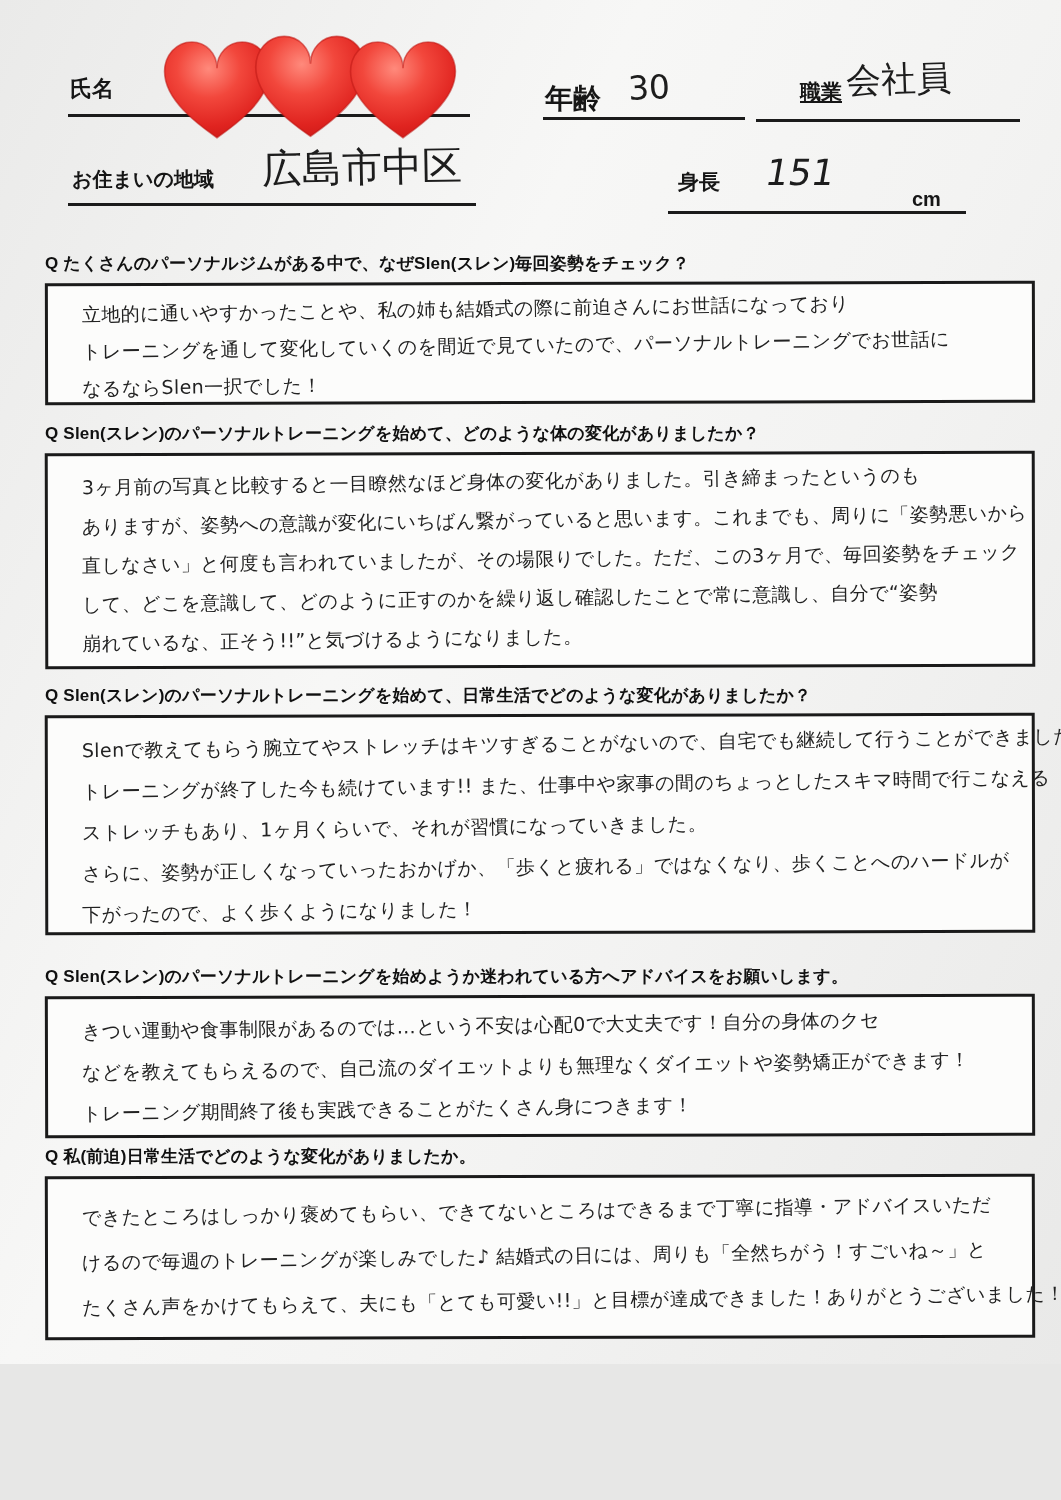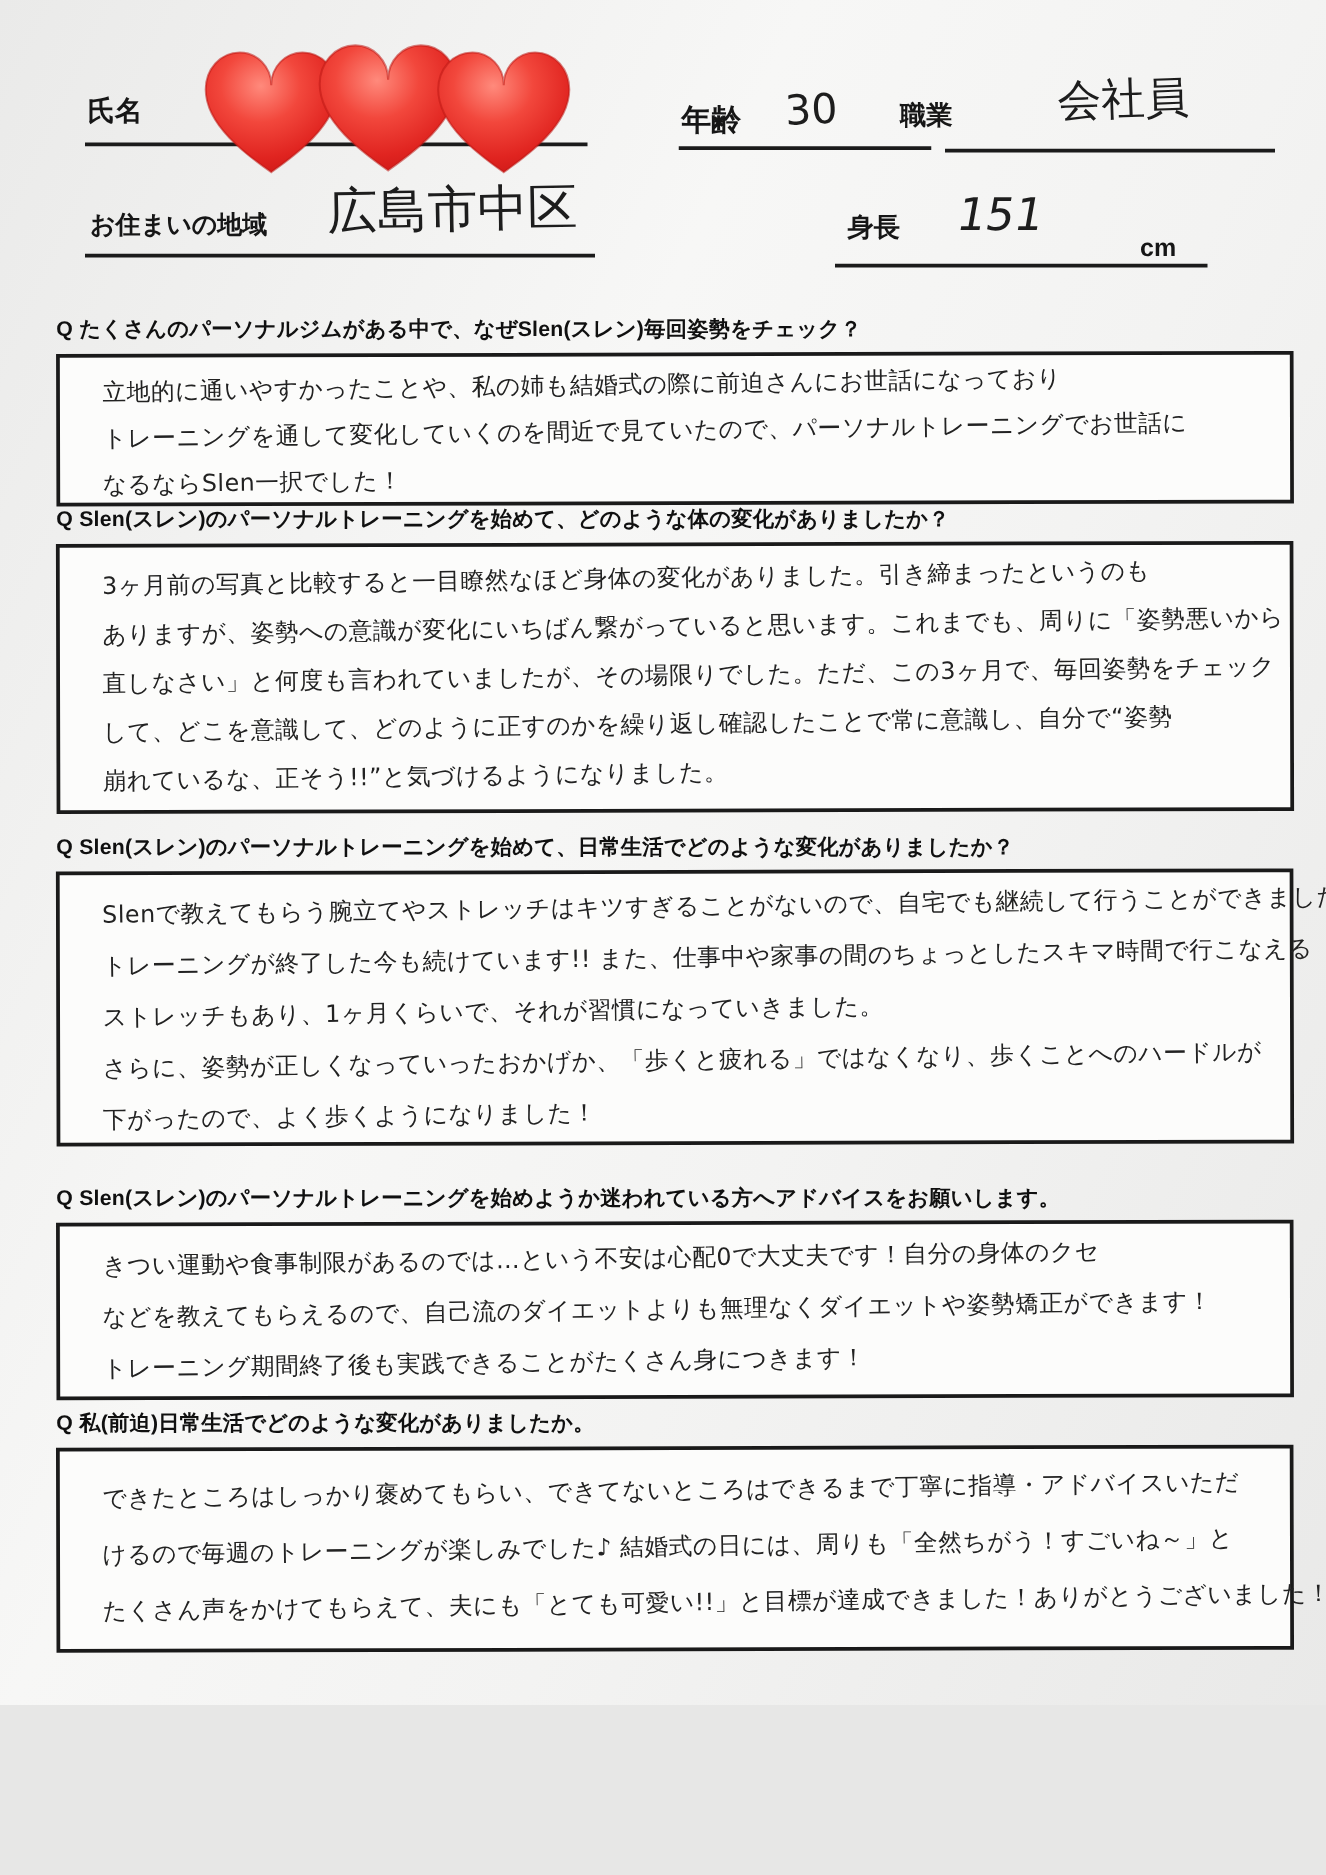--- a/index.html
+++ b/index.html
@@ -35,21 +35,21 @@
     color:#222;
   }
   .b1{height:120px}.b1 .hw-line{line-height:34px}
   .b2{height:122px}.b2 .hw-line{line-height:37px}
   .b3{height:216px;padding-top:12px}.b3 .hw-line{line-height:39px}
   .b4{height:220px;padding-top:12px}.b4 .hw-line{line-height:41px}
   .b5{height:142px;padding-top:12px}.b5 .hw-line{line-height:41px}
   .b6{height:164px;padding-top:16px}.b6 .hw-line{line-height:45px}
   #qa1{margin-top:14px}
   #qa2{margin-top:17px}
-  #qa3{}
+  #qa3{margin-top:18px}
   #qa4{margin-top:16px}
   #qa5{margin-top:31px}
   #qa6{margin-top:8px}
 </style>
 </head>
 <body>
 
 <div class="page">
 
   <div class="header">
@@ -68,25 +68,25 @@
             <stop offset="100%" stop-color="#cb1716"></stop>
           </radialGradient>
           <path id="heartPath" d="M50,30 C50,17 40,7 28,7 C14,7 4,19 4,33 C4,58 33,79 50,91 C67,79 96,58 96,33 C96,19 86,7 72,7 C60,7 50,17 50,30 Z"></path>
         </defs>
         <use href="#heartPath" transform="translate(0,8) scale(1.14)" fill="url(#hg)" stroke="#bd1814" stroke-opacity="0.55" stroke-width="1.4"></use>
         <use href="#heartPath" transform="translate(91,2) scale(1.19)" fill="url(#hg)" stroke="#bd1814" stroke-opacity="0.55" stroke-width="1.4"></use>
         <use href="#heartPath" transform="translate(186,8) scale(1.14)" fill="url(#hg)" stroke="#bd1814" stroke-opacity="0.55" stroke-width="1.4"></use>
       </svg>
     </div>
 
-    <span class="plabel" style="left:545px;top:80px;font-size:24px;font-family:Liberation Mono, monospace;">年齢</span>
+    <span class="plabel" style="left:545px;top:80px;font-size:28px;font-family:Liberation Mono, monospace;">年齢</span>
     <span class="hw hw-val" style="left:628px;top:68px;font-size:33px;transform:rotate(-3deg);">30</span>
     <div class="underline" style="left:543px;top:117px;width:202px;"></div>
 
-    <span class="plabel" style="left:720px;top:78px;font-size:21px;">職業</span>
+    <span class="plabel" style="left:800px;top:78px;font-size:21px;text-decoration:underline;">職業</span>
     <span class="hw hw-val" style="left:846px;top:56px;font-size:35px;transform:rotate(-2deg);">会社員</span>
     <div class="underline" style="left:756px;top:119px;width:264px;"></div>
 
     <span class="plabel" style="left:72px;top:166px;font-size:20px;">お住まいの地域</span>
     <span class="hw hw-val" style="left:262px;top:140px;font-size:40px;transform:rotate(-1deg);">広島市中区</span>
     <div class="underline" style="left:68px;top:203px;width:408px;"></div>
 
     <span class="plabel" style="left:678px;top:168px;font-size:21px;">身長</span>
     <span class="hw hw-val" style="left:766px;top:152px;font-size:36px;transform:skewX(-10deg);">151</span>
     <span class="plabel" style="left:912px;top:188px;font-size:20px;">cm</span>

